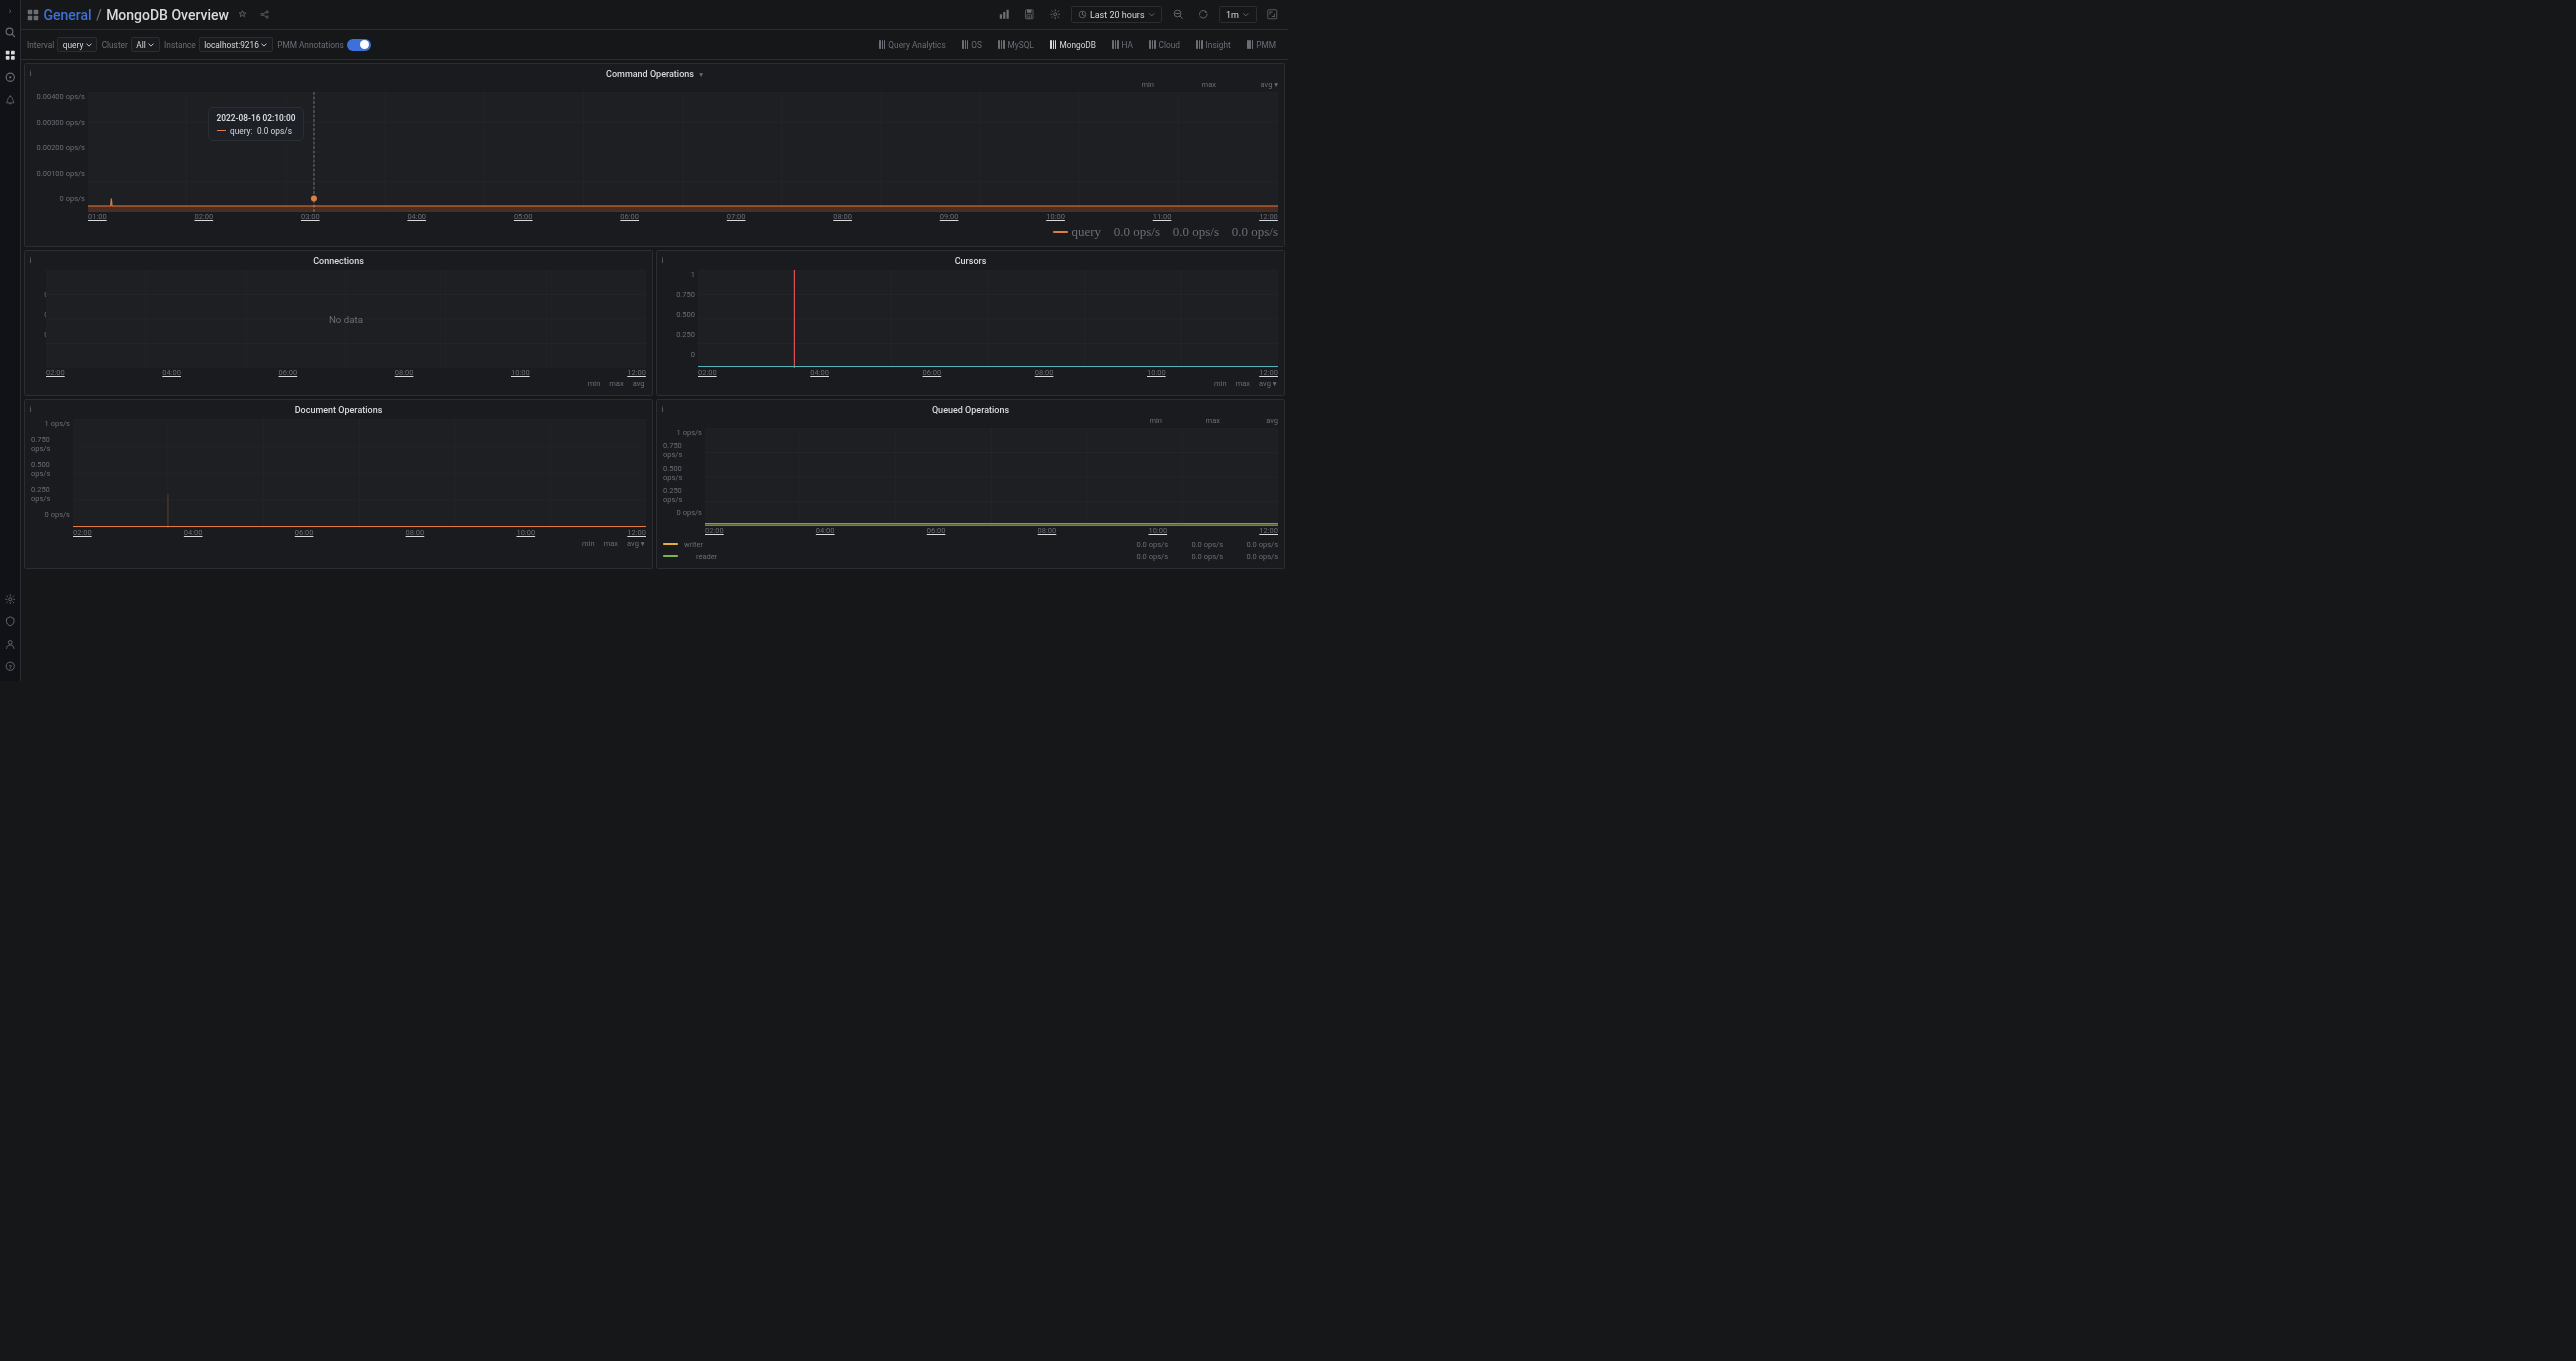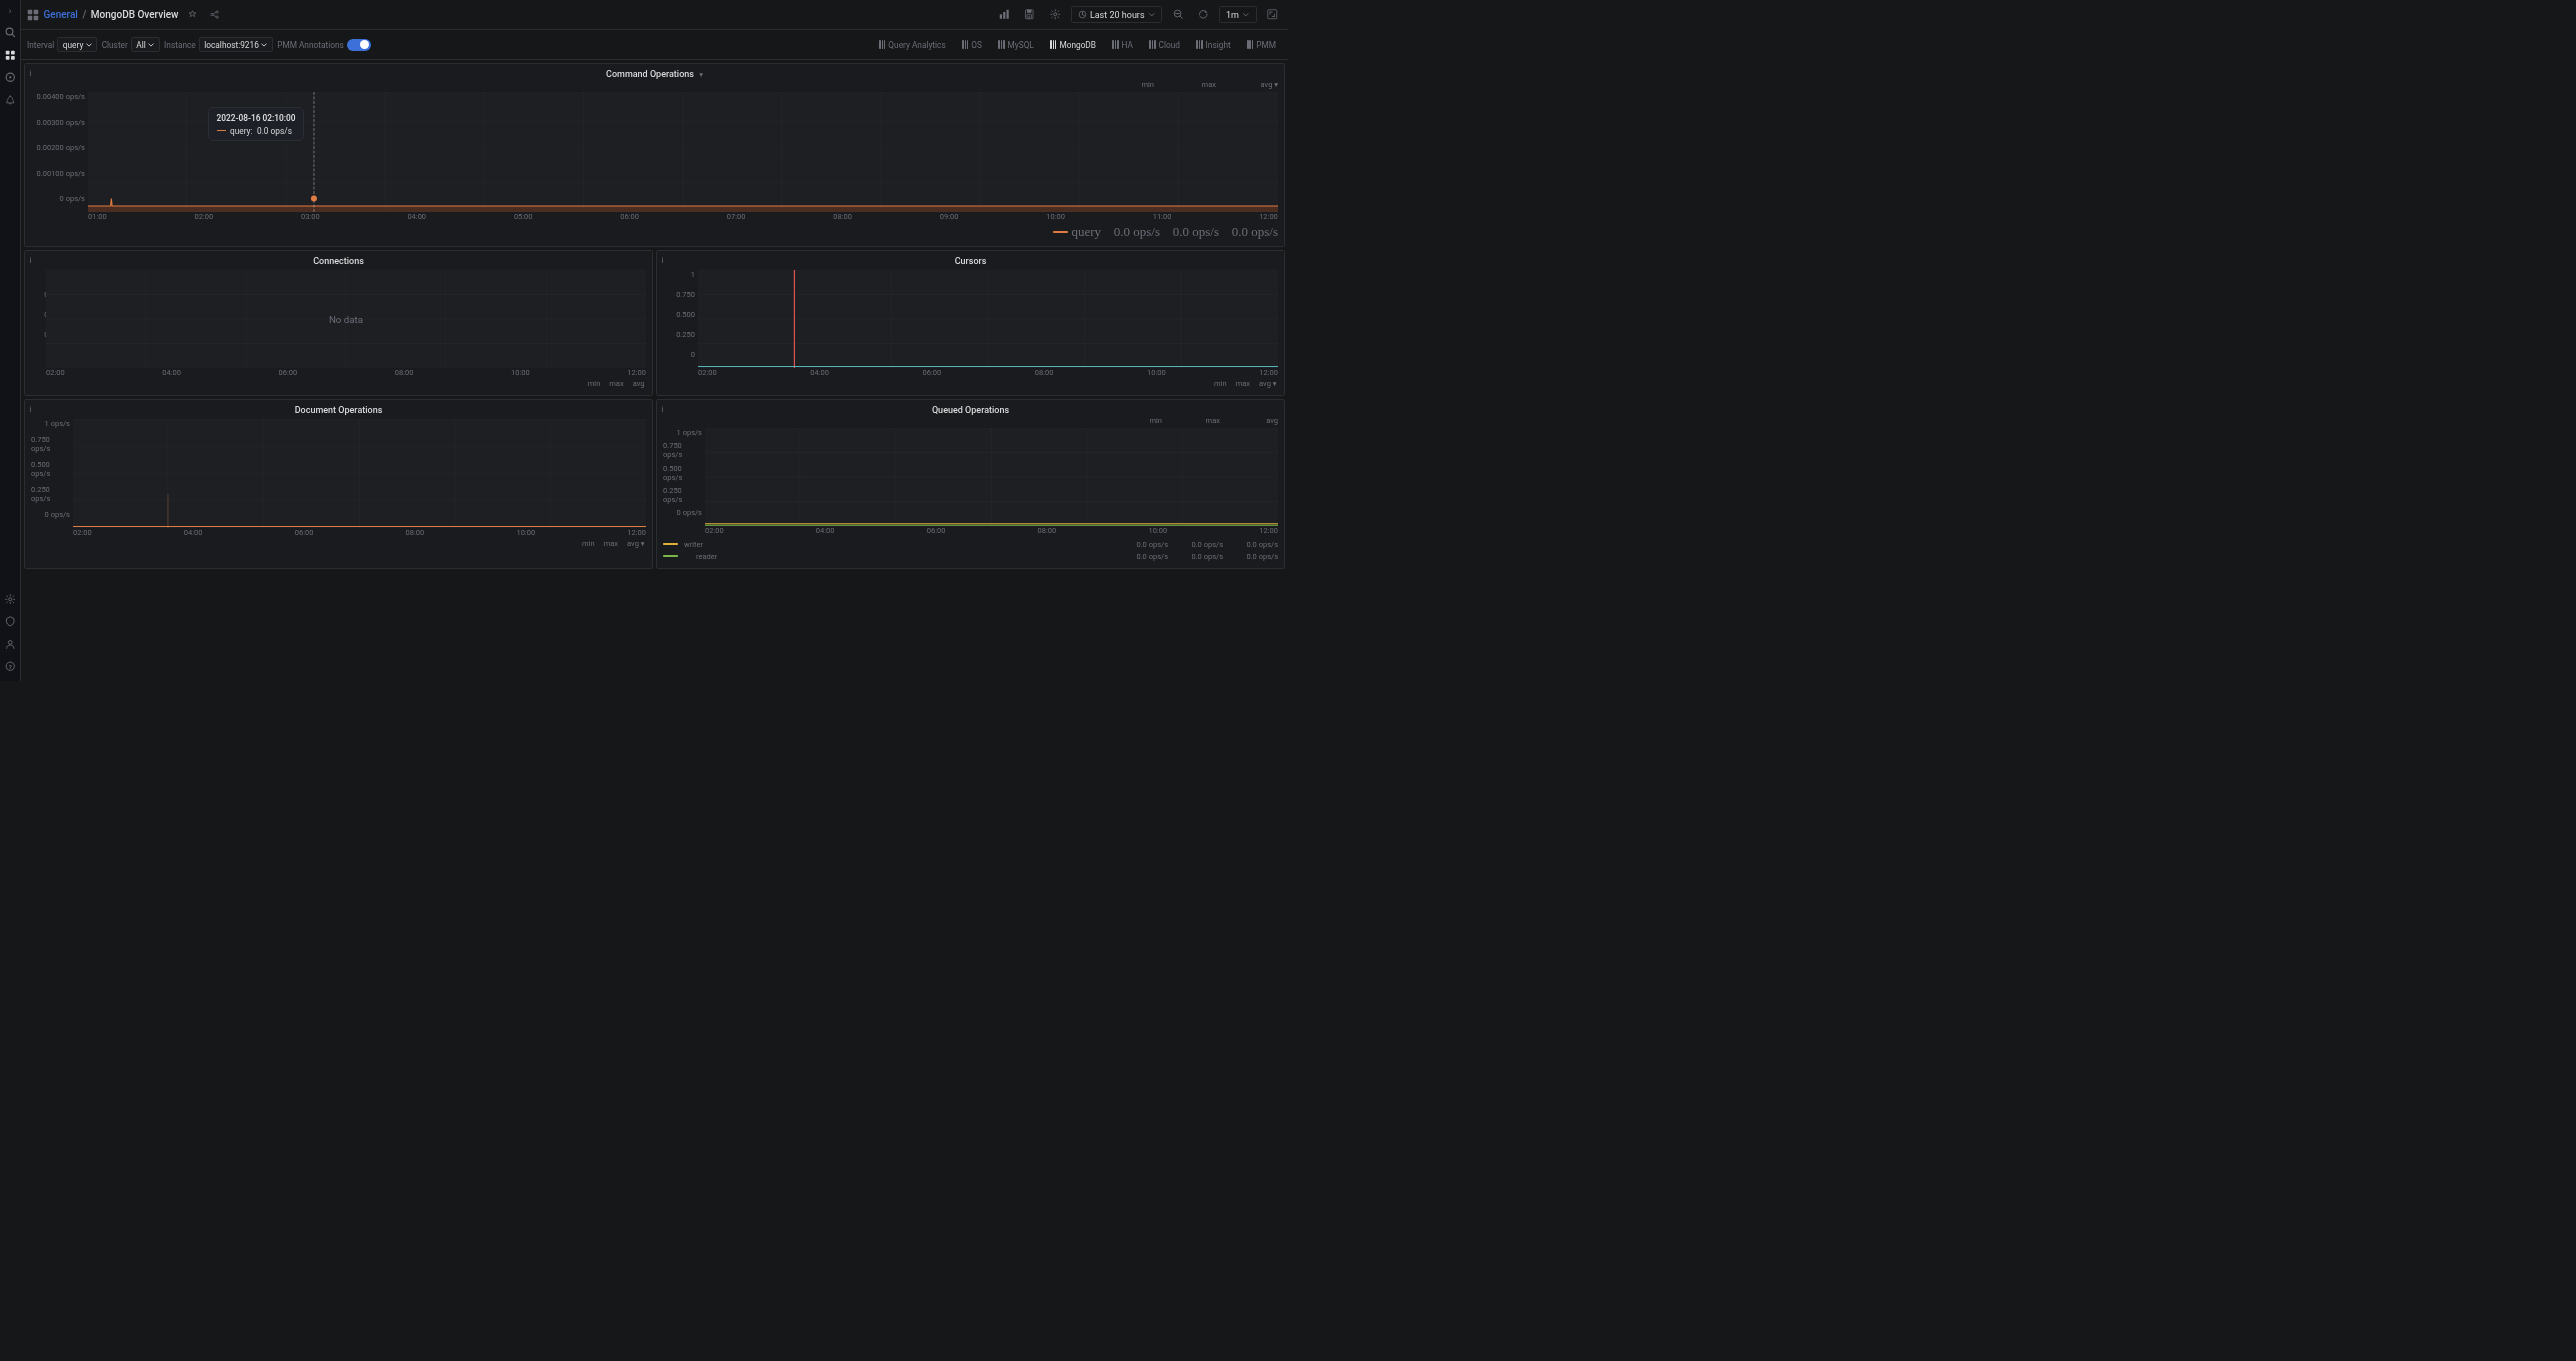--- a/index.html
+++ b/index.html
@@ -68,21 +68,21 @@
       align-items: center;
       padding: 0 6px;
       gap: 6px;
       flex-shrink: 0;
     }
     .header-title {
       display: flex;
       align-items: center;
       gap: 4.5px;
       color: #d8d9da;
-      font-size: 10px;
+      font-size: 14px;
       font-weight: 500;
     }
     .header-title .separator { color: #6b6d77; }
     .header-spacer { flex: 1; }
     .header-btn {
       background: transparent;
       border: none;
       color: #6b6d77;
       cursor: pointer;
       padding: 3px 4.5px;
@@ -219,20 +219,21 @@
       font-size: 7.5px;
       color: #6b6d77;
       margin-left: 3px;
     }
     .panel-content {
       padding: 3px 6px 6px;
     }
     
     .chart-area {
       position: relative;
+      text-decoration: underline;
     }
     .chart-x-axis {
       display: flex;
       justify-content: space-between;
       font-size: 7.5px;
       color: #6b6d77;
       padding-top: 0;
     }
     .chart-svg {
       width: 100%;

